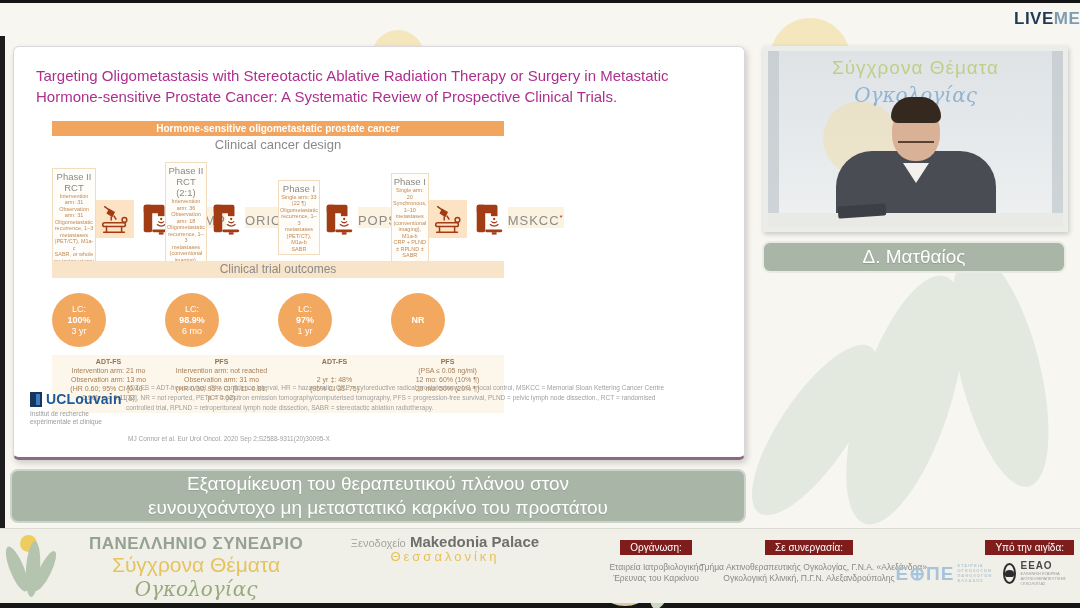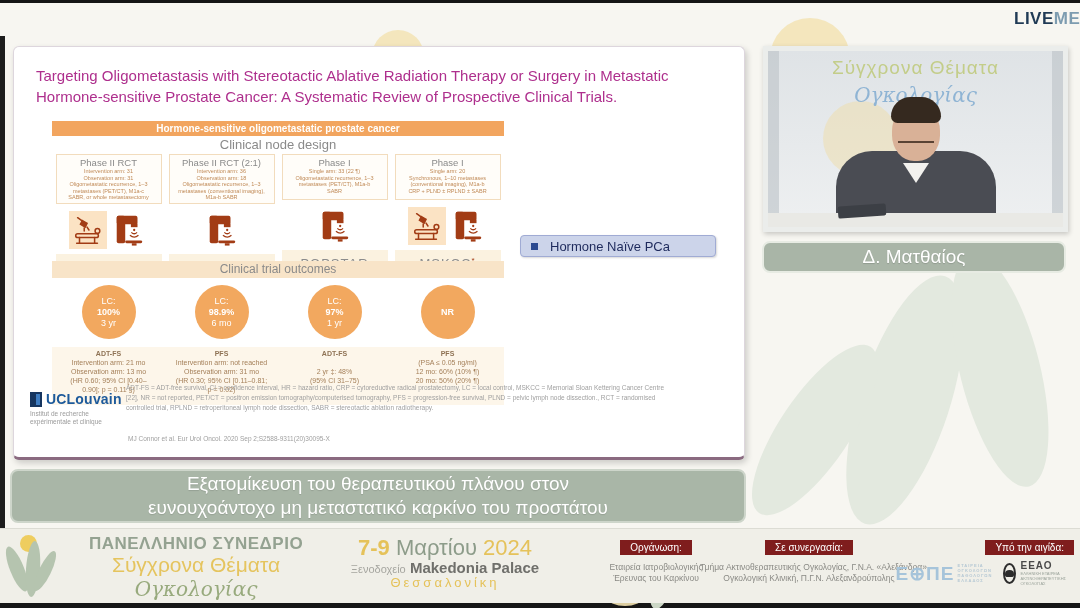--- a/index.html
+++ b/index.html
@@ -31,21 +31,21 @@
   .banner-orange { position:absolute; left:38px; top:74px; width:452px; height:15px;
                    background:#f2a55f; color:#fff; font-size:10px; font-weight:bold;
                    text-align:center; line-height:15px; }
   .design-header { position:absolute; left:38px; top:90px; width:452px; text-align:center;
                    font-size:13px; color:#8a8a8a; }
   .banner-tan { position:absolute; left:38px; top:214px; width:452px; height:17px;
                 background:#f8e4c8; color:#8a8a8a; font-size:12px; text-align:center;
                 line-height:17px; }
 
   .cols { position:absolute; left:38px; width:452px; display:flex; }
-  .col  { width:113px; display:flex; flex-direction:column; align-items:center; }
+  .col  { width:113px; display:flex; flex-direction:row; align-items:center;margin-top:8px; }
 
   .phase-box { width:106px; min-height:46px; border:1px solid #f2dcbd; background:#fffdf9;
                text-align:center; padding:2px 1px; }
   .phase-title { font-size:9.5px; color:#8a8a8a; line-height:11px; }
   .phase-line  { font-size:5.5px; line-height:6.5px; color:#c08a57; }
 
   .icons-row { height:46px; display:flex; align-items:center; gap:3px; margin-top:3px; }
   .icon-tile { width:38px; height:38px; display:flex; align-items:center; justify-content:center; }
   .icon-tile.tan { background:#fbe3c4; }
 
@@ -166,21 +166,21 @@
 <div class="abs leaf" style="left:860px; top:270px; width:90px; height:260px; transform:rotate(18deg);"></div>
 <div class="abs leaf" style="left:960px; top:250px; width:80px; height:240px; transform:rotate(-14deg);"></div>
 <div class="abs leaf" style="left:780px; top:330px; width:70px; height:200px; transform:rotate(34deg);"></div>
 <div class="abs blob" style="left:592px; top:540px; width:66px; height:66px; opacity:.9;"></div>
 <div class="abs leaf dk" style="left:652px; top:536px; width:24px; height:74px; transform:rotate(14deg);"></div>
 <div class="abs leaf dk" style="left:680px; top:540px; width:22px; height:66px; transform:rotate(32deg);"></div>
 
 <div class="abs slide">
   <div class="slide-title">Targeting Oligometastasis with Stereotactic Ablative Radiation Therapy or Surgery in Metastatic Hormone-sensitive Prostate Cancer: A Systematic Review of Prospective Clinical Trials.</div>
   <div class="banner-orange">Hormone-sensitive oligometastatic prostate cancer</div>
-  <div class="design-header">Clinical node design</div>
+  <div class="design-header">Clinical cancer design</div>
 
   <div class="cols" style="top:107px;">
 
     <div class="col">
       <div class="phase-box">
         <div class="phase-title">Phase II RCT</div>
         <div class="phase-line">Intervention arm: 31</div>
         <div class="phase-line">Observation arm: 31</div>
         <div class="phase-line">Oligometastatic recurrence, 1–3</div>
         <div class="phase-line">metastases (PET/CT), M1a-c</div>
@@ -315,24 +315,20 @@
                 <path d="M20.5 20.5 q3 3 6 0"></path>
                 <path d="M19 23.5 q4.5 4 9 0"></path>
               </g>
             </svg>
         </span>
       </div>
       <div class="trial-name"><span>MSKCC</span><sup>*</sup></div>
     </div>
   </div>
 
-  <div class="legend-chip">
-    <span class="legend-bullet"></span>
-    <span class="legend-label">Hormone Naïve PCa</span>
-  </div>
 
   <div class="banner-tan">Clinical trial outcomes</div>
 
   <div class="cols" style="top:238px;">
     <div class="col">
         <div class="circle">
       <div>LC:</div>
       <div style="font-weight:bold">100%</div>
       <div>3 yr</div>
         </div>
@@ -439,21 +435,20 @@
     <div class="l" style="left:4px; top:12px; width:14px; height:48px; transform:rotate(-22deg);"></div>
     <div class="l" style="left:20px; top:8px; width:14px; height:56px; transform:rotate(4deg);"></div>
     <div class="l" style="left:33px; top:16px; width:12px; height:44px; transform:rotate(26deg);"></div>
   </div>
   <div class="congress">
     <div class="congress-l1">ΠΑΝΕΛΛΗΝΙΟ ΣΥΝΕΔΡΙΟ</div>
     <div class="congress-l2">Σύγχρονα Θέματα</div>
     <div class="congress-l3">Ογκολογίας</div>
   </div>
   <div class="datecol">
-    <div class="date-l1"><span class="gold">7-9</span> <span>Μαρτίου</span> <span class="gold2">2024</span></div>
     <div class="date-l2"><span class="pre">Ξενοδοχείο</span> <span>Makedonia Palace</span></div>
     <div class="date-l3">Θεσσαλονίκη</div>
   </div>
   <div class="orgcol">
     <span class="chip">Οργάνωση:</span>
     <div class="org-lines">
       <div class="info-line">Εταιρεία Ιατροβιολογικής</div>
       <div class="info-line">Έρευνας του Καρκίνου</div>
     </div>
   </div>

